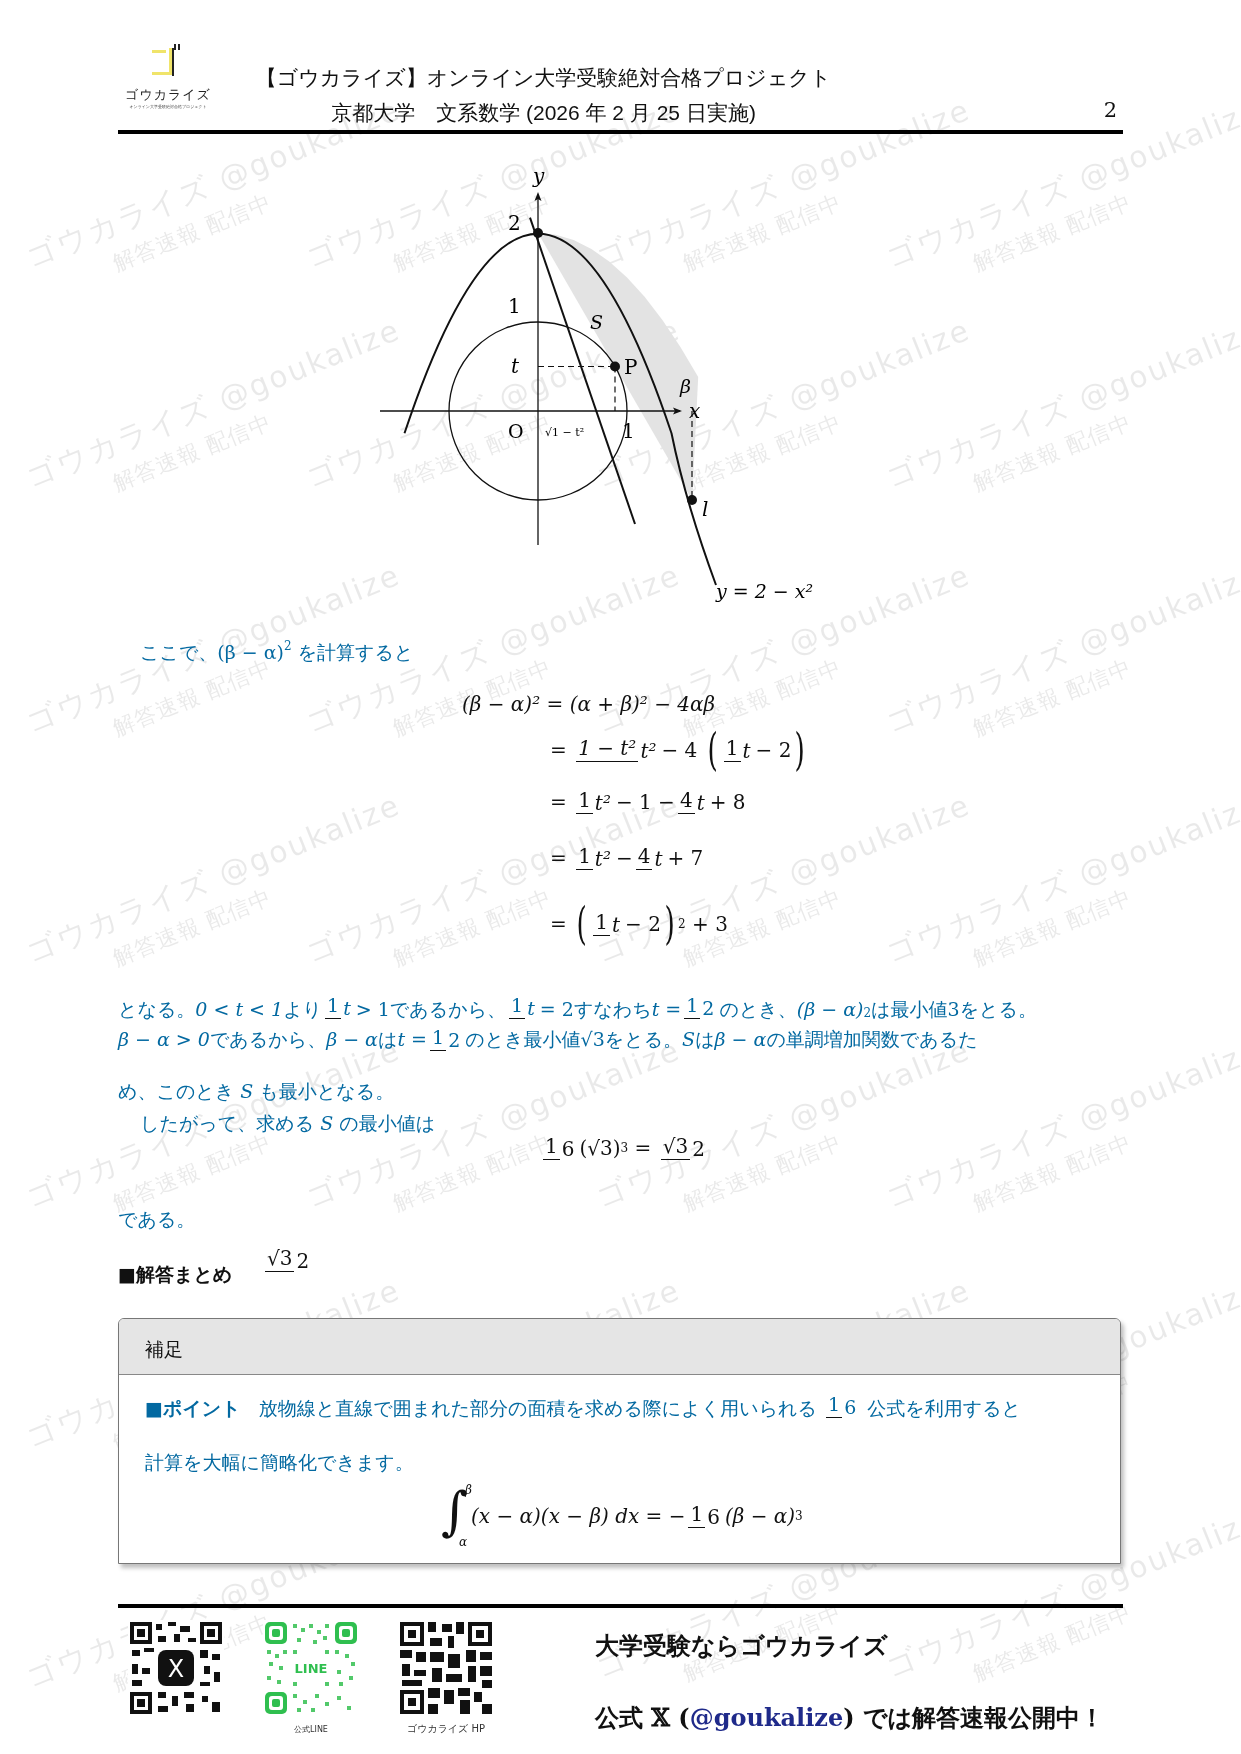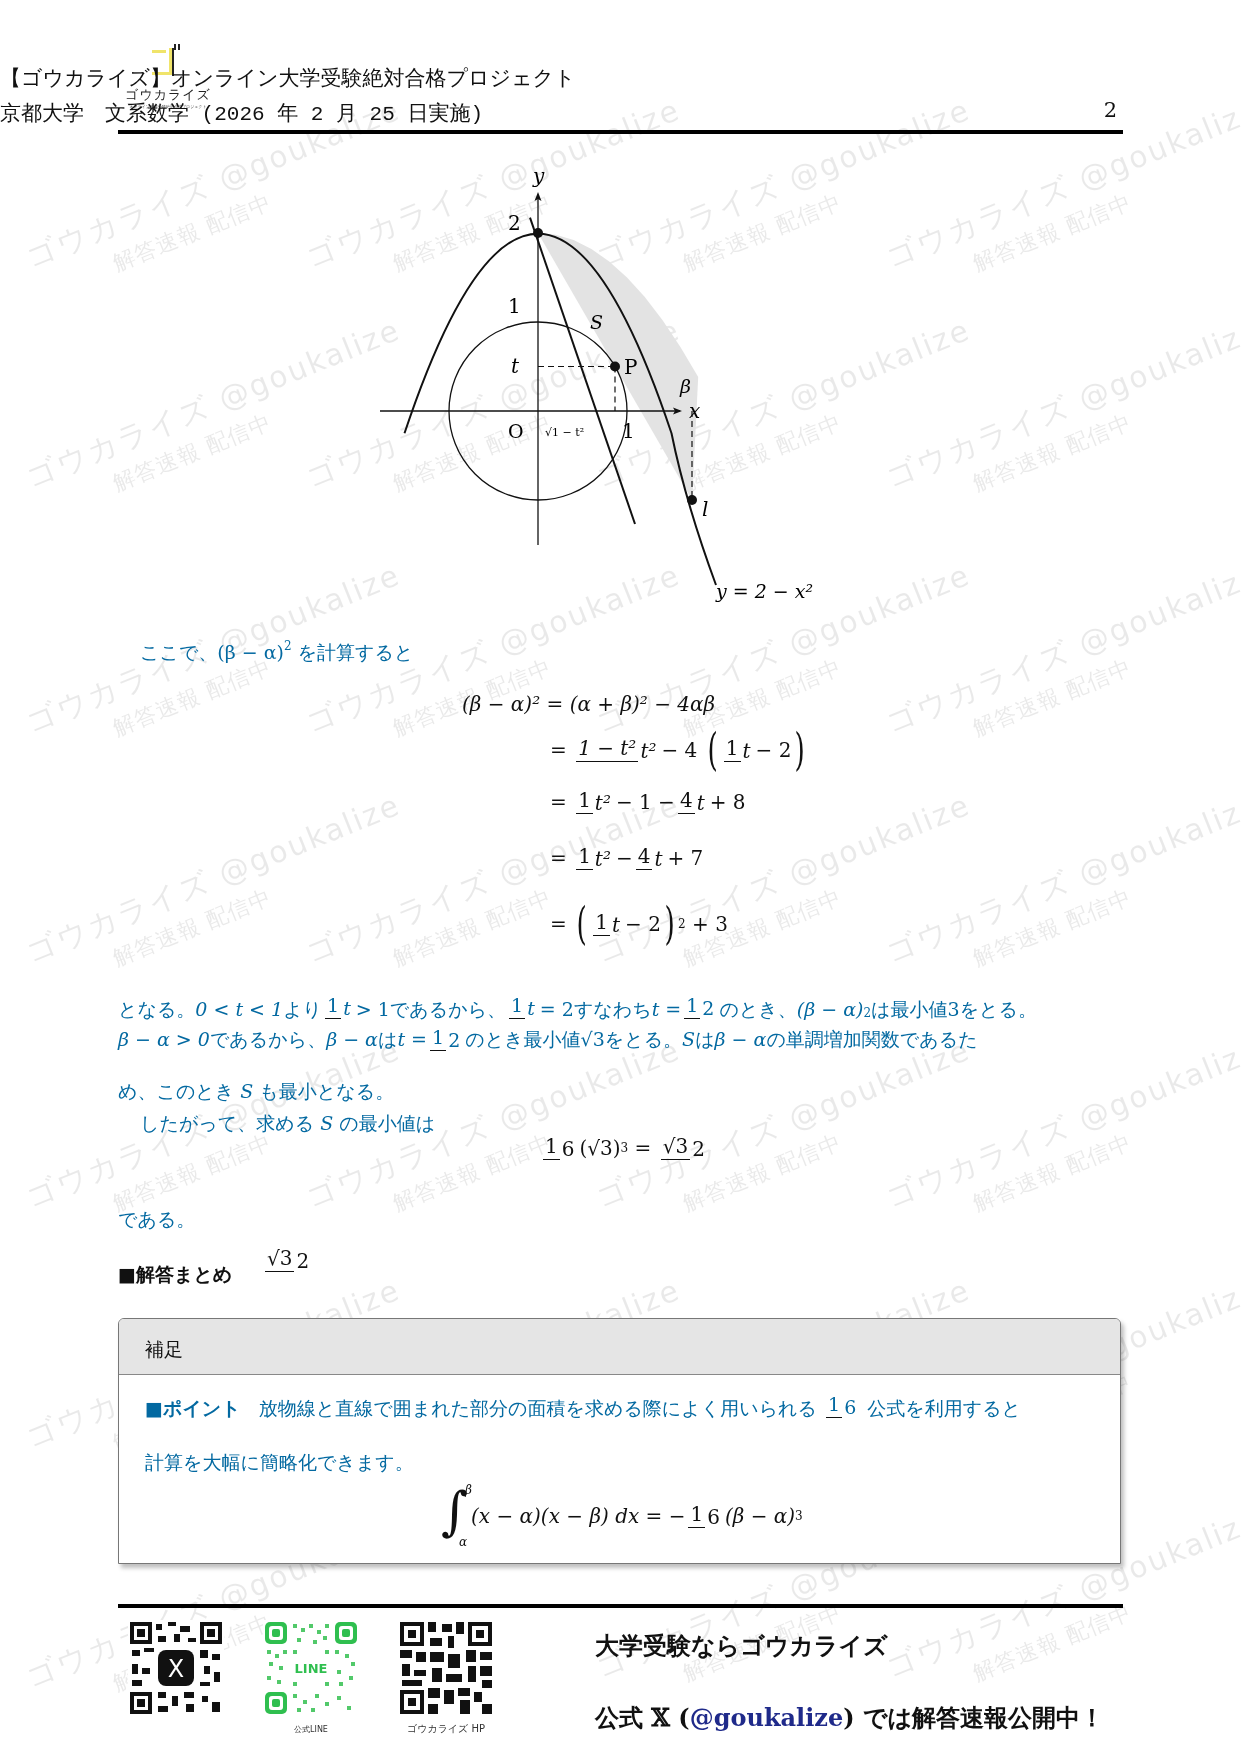--- a/index.html
+++ b/index.html
@@ -11,21 +11,21 @@
   .wm .l1 { font-size: 30px; letter-spacing: 2px; }
   .wm .l2 { font-size: 22px; margin-left: 78px; margin-top: 2px; letter-spacing: 1px; }
 
   .content { position: absolute; inset: 0; z-index: 1; }
 
   
   .logo { position: absolute; left: 118px; top: 40px; width: 100px; height: 72px; }
   .logo .mark { position: absolute; left: 30px; top: 2px; width: 40px; height: 40px; }
   .logo .brand { position: absolute; left: 0; top: 46px; width: 100px; text-align: center; font-family: "DejaVu Sans", sans-serif; font-size: 13px; color: #222; letter-spacing: 1px; }
   .logo .tag { position: absolute; left: 0; top: 64px; width: 100px; text-align: center; font-family: "DejaVu Sans", sans-serif; font-size: 4px; color: #444; }
-  .hdr-title { position: absolute; left: 0; width: 1087px; text-align: left; font-family: Liberation Mono, monospace; font-size: 21px; color: #111; }
+  .hdr-title { position: absolute; left: 0; width: 1087px; text-align: center; font-family: Liberation Sans, sans-serif; font-size: 21px; color: #111; }
   .hdr-title.t1 { top: 64px; }
   .hdr-title.t2 { top: 99px; }
   .page-no { position: absolute; right: 124px; top: 98px; font-size: 21px; font-family: "DejaVu Serif", serif; }
   .rule-top { position: absolute; left: 118px; top: 130px; width: 1005px; height: 4px; background: #000; }
 
   
   .figure { position: absolute; left: 380px; top: 150px; width: 470px; height: 460px; }
   .figure text { font-family: "DejaVu Serif", "Liberation Serif", serif; }
 
   

